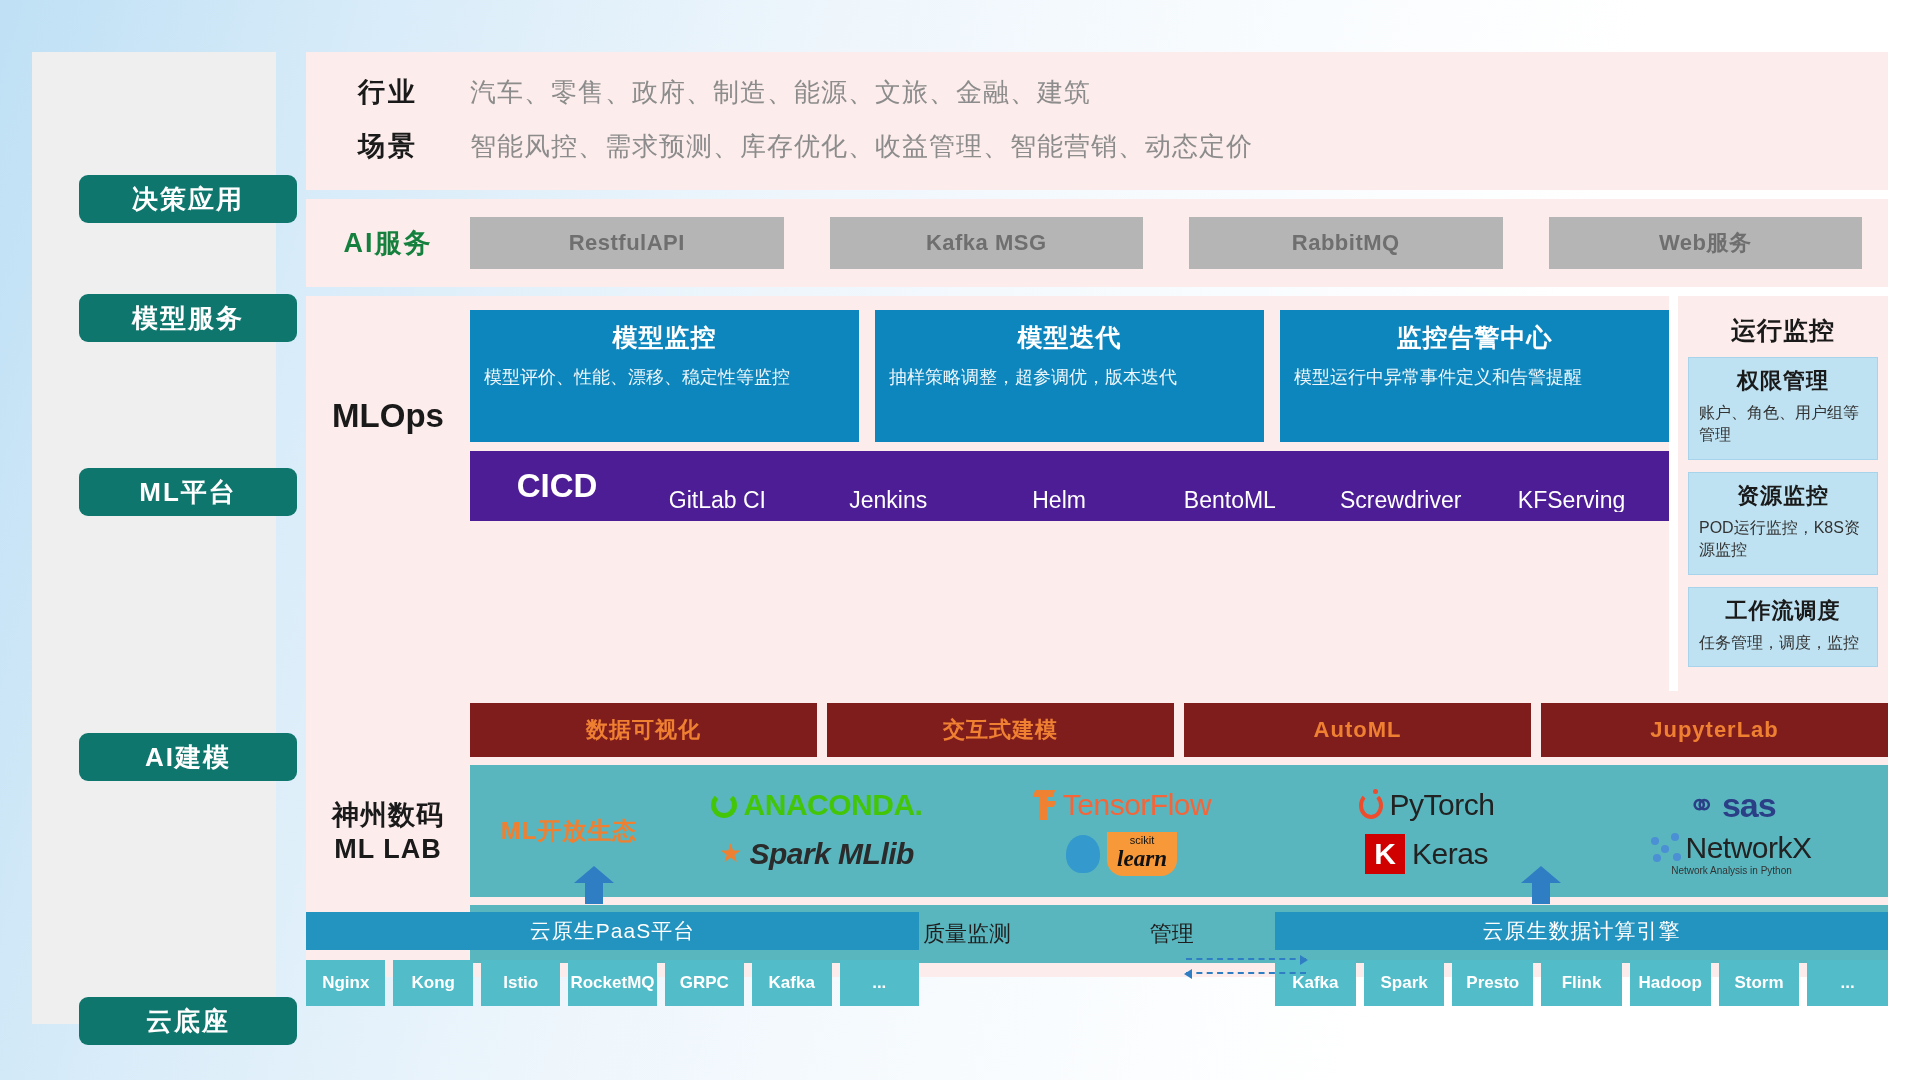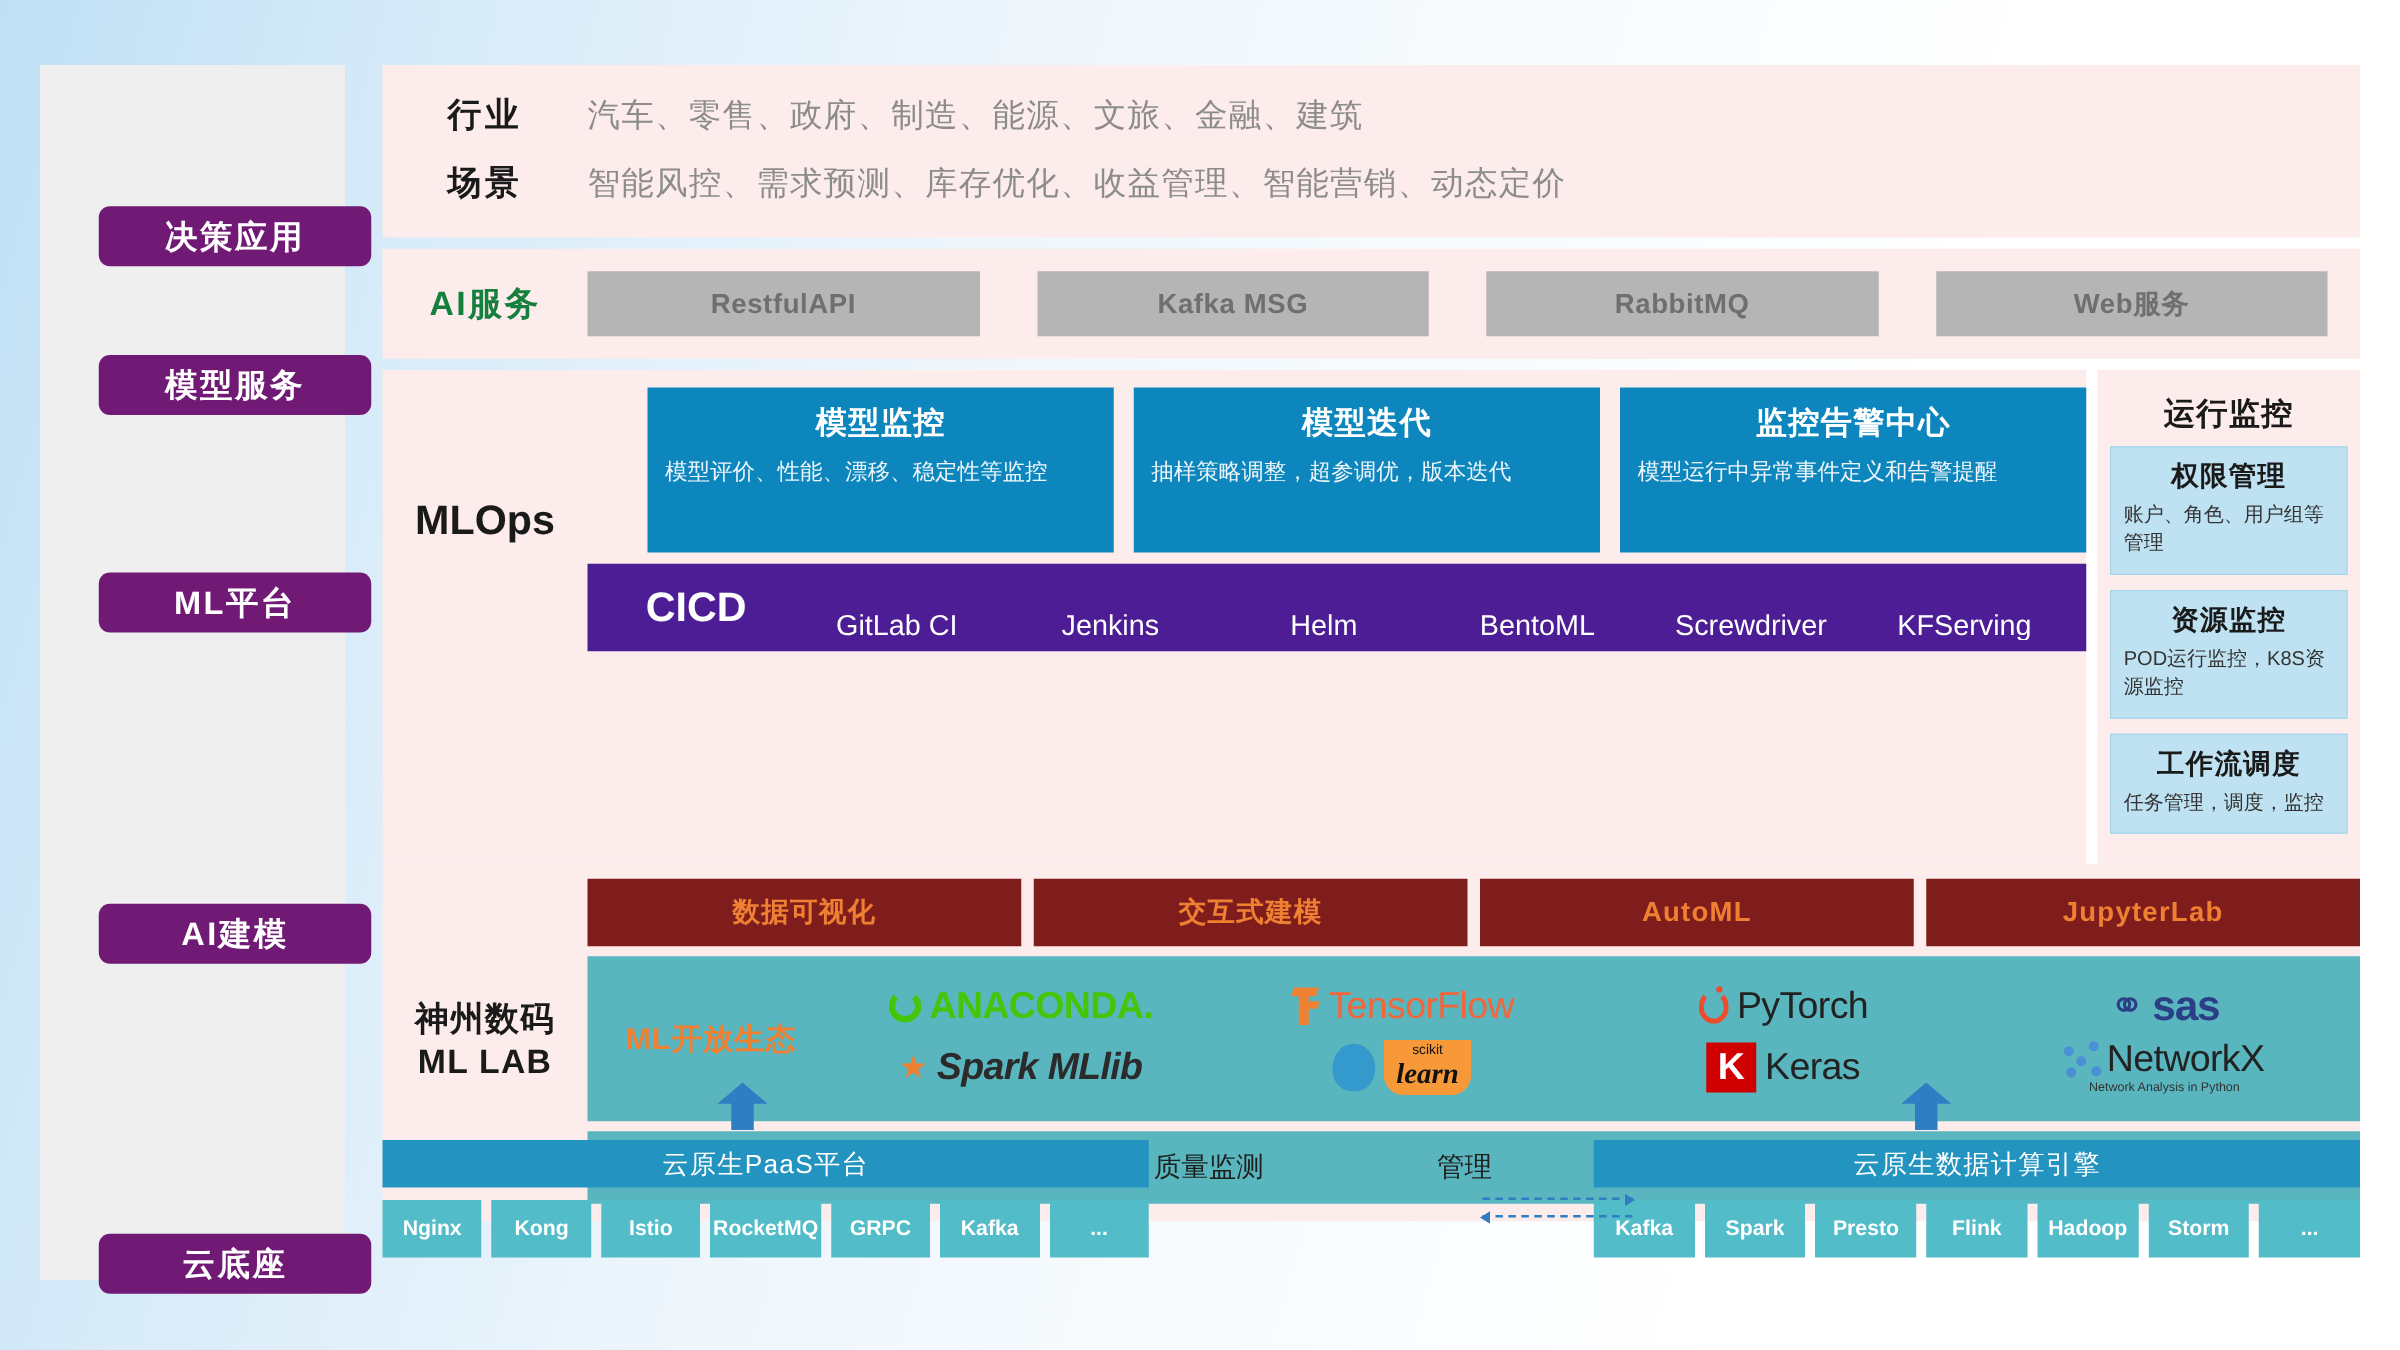--- a/index.html
+++ b/index.html
@@ -12,23 +12,23 @@
   .page { position:relative; width:1920px; height:1080px; }
 
   
   .rail {
     position:absolute; left:32px; top:52px; width:244px; height:972px;
     background:#efefef;
     display:flex; flex-direction:column; align-items:center;
   }
   .rail-badge {
     position:absolute; left:47px; width:218px; height:48px;
-    background:#701a75; border-radius:9px;
+    background:#0f766e; border-radius:9px;
     color:#fff; font-size:26px; font-weight:bold; letter-spacing:2px;
-    display:flex; align-items:center; justify-content:center;
+    display:flex; align-items:center; justify-content:center;margin-top:10px;
   }
   .rb0{ top:113px; } .rb1{ top:232px; } .rb2{ top:406px; }
   .rb3{ top:671px; } .rb4{ top:935px; }
 
   
   .main { position:absolute; left:306px; top:52px; width:1582px; }
 
   .band { background:#fceceb; width:100%; }
   .band + .band { margin-top:9px; }
 
@@ -56,21 +56,21 @@
 
   
   .row3 { display:flex; gap:9px; margin-top:9px; align-items:stretch; }
   .b-mlops { background:#fceceb; flex:1; padding:14px 0 14px 0; }
   .mlops-inner { display:flex; align-items:stretch; }
   .mlops-key {
     width:164px; flex:0 0 164px; display:flex; align-items:center; justify-content:center;
     font-size:33px; font-weight:bold; color:#1a1a1a;
   }
   .mlops-body { flex:1; display:flex; flex-direction:column; gap:9px; padding-right:0; }
-  .mlops-cards { display:flex; gap:16px;margin-left:48px; }
+  .mlops-cards { display:flex; gap:16px; }
   .ops-card {
     flex:1; background:#0c86bd; color:#fff; padding:11px 14px 14px 14px; min-height:132px;
   }
   .ops-card h4 { font-size:25px; font-weight:bold; text-align:center; margin-bottom:10px; letter-spacing:1px;}
   .ops-card p { font-size:18px; line-height:1.45; color:#eef6fb; }
   .cicd {
     background:#4c1d95; color:#fff; height:70px;
     display:flex; align-items:center; padding:0 12px;
   }
   .cicd-title { font-size:33px; font-weight:bold; width:150px; flex:0 0 150px; text-align:center; }

